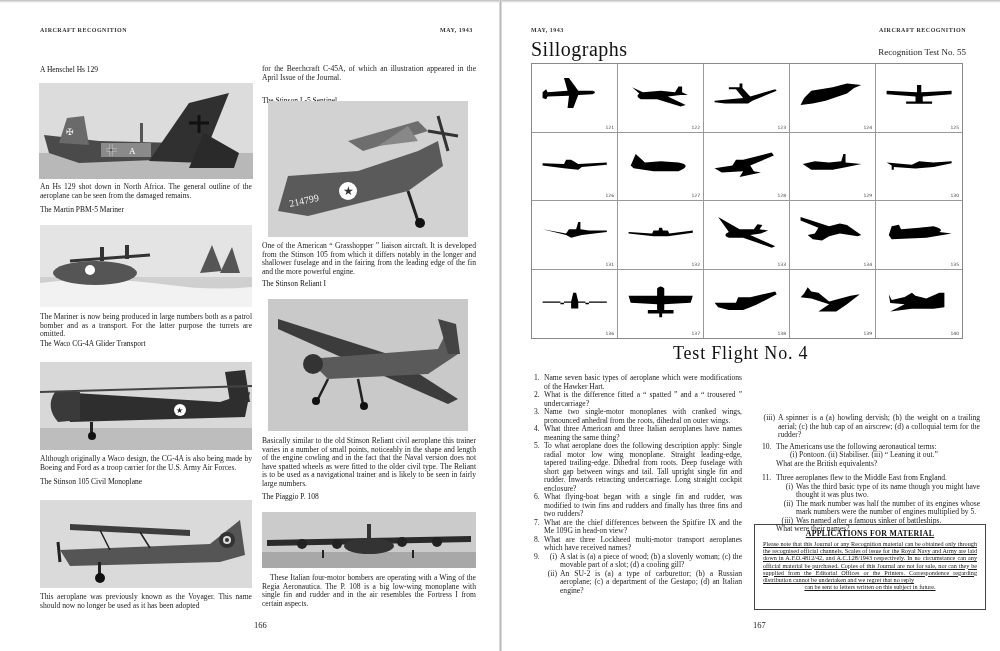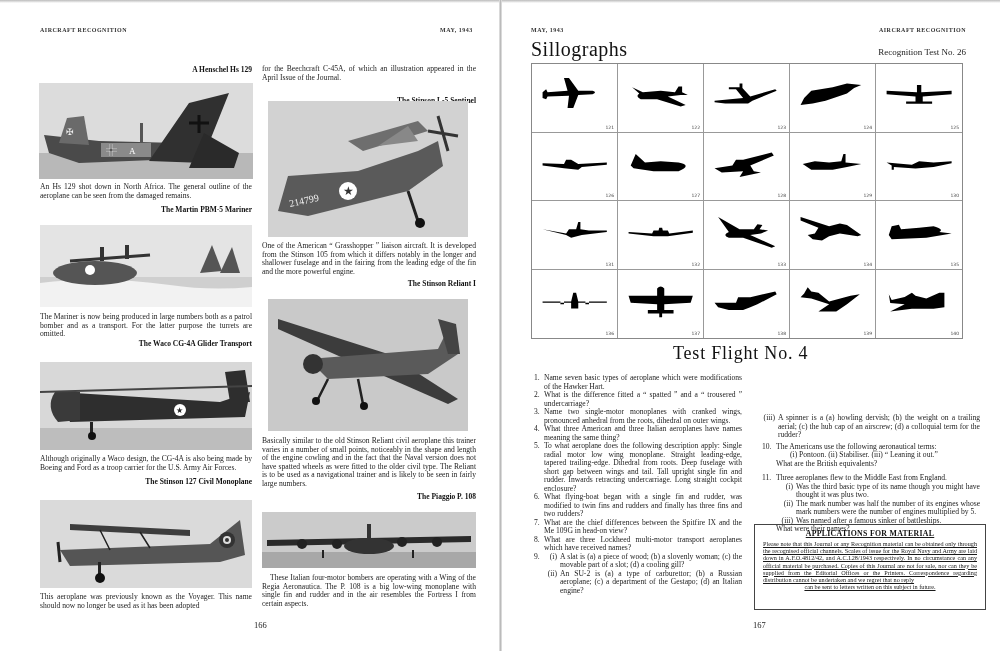--- a/index.html
+++ b/index.html
@@ -11,21 +11,21 @@
 
   .page { position: absolute; top: 0; height: 651px; }
   .page.left { left: 0; width: 500px; }
   .page.right { left: 502px; width: 498px; }
 
   .running { position: absolute; top: 27px; font-size: 6.5px; letter-spacing: .5px; font-variant: small-caps; font-weight: bold; color: #333; text-transform: uppercase; }
   .running.small { font-size: 6px; }
 
   .page-title { position: absolute; font-size: 21px; letter-spacing: .5px; color: #111; }
 
-  .caption-head { font-weight: bold; font-size: 7.5px; text-align: right; color: #111; }
+  .caption-head { font-weight: normal; font-size: 7.5px; text-align: left; color: #111; }
   .body-text { font-size: 7.6px; line-height: 8.6px; text-align: justify; color: #1c1c1c; }
 
   .photo { position: absolute; background: #cfcfcf; overflow: hidden; }
   .photo svg { width: 100%; height: 100%; display: block; }
 
   .col { position: absolute; }
 
   .page-number { position: absolute; font-size: 8.5px; color: #222; }
 
   
@@ -113,21 +113,21 @@
         <path d="M15 30 Q5 45 18 60 L40 58 L40 30 Z" fill="#3a3a3a"></path>
         <circle cx="140" cy="48" r="6" fill="#fff"></circle>
         <text x="136" y="51" font-size="8" fill="#222">★</text>
         <rect x="50" y="60" width="3" height="12" fill="#222"></rect>
         <circle cx="52" cy="74" r="4" fill="#111"></circle>
         <path d="M0 30 L212 24" stroke="#444" stroke-width="2"></path>
       </svg>
     </div>
     <div class="col" style="left:40px; top:455px; width:212px;">
       <p class="body-text">Although originally a Waco design, the CG-4A is also being made by Boeing and Ford as a troop carrier for the U.S. Army Air Forces.</p>
-      <div class="caption-head" style="margin-top:5px;">The Stinson 127 Civil Monoplane</div>
+      <div class="caption-head" style="margin-top:5px;">The Stinson 105 Civil Monoplane</div>
     </div>
     <div class="photo" style="left:40px; top:500px; width:212px; height:88px;">
       <svg viewBox="0 0 212 88" preserveAspectRatio="none">
         <rect width="212" height="88" fill="#dadada"></rect>
         <path d="M20 50 L170 44 L200 20 L205 55 L180 62 L30 66 Z" fill="#555"></path>
         <path d="M30 24 L150 30 L150 36 L30 30 Z" fill="#3d3d3d"></path>
         <circle cx="187" cy="40" r="8" fill="#333"></circle>
         <circle cx="187" cy="40" r="4" fill="#ddd"></circle>
         <circle cx="187" cy="40" r="2" fill="#333"></circle>
         <path d="M60 30 L70 50 M100 32 L110 48" stroke="#222" stroke-width="1.5"></path>
@@ -197,21 +197,21 @@
       <p class="body-text" style="text-indent:8px;">These Italian four-motor bombers are operating with a Wing of the Regia Aeronautica. The P. 108 is a big low-wing monoplane with single fin and rudder and in the air resembles the Fortress I from certain aspects.</p>
     </div>
 
     <div class="page-number" style="left:254px; top:620px;">166</div>
   </div>
 
   <div class="page right">
     <div class="running small" style="left:29px;">May, 1943</div>
     <div class="running small" style="right:34px;">Aircraft Recognition</div>
     <div class="page-title" style="left:29px; top:38px; font-size:20px;">Sillographs</div>
-    <div style="position:absolute; right:34px; top:47px; font-size:9px; color:#222;">Recognition Test No. 26</div>
+    <div style="position:absolute; right:34px; top:47px; font-size:9px; color:#222;">Recognition Test No. 55</div>
 
     <div class="sil-grid">
 
       <div class="sil-cell">
         <svg viewBox="0 0 100 50">
             <path d="M5 22 L10 18 L12 22 L40 20 L35 2 L42 2 L55 20 L75 20 Q82 22 75 25 L55 26 L48 44 L40 44 L42 27 L12 28 L10 32 L5 30 Z" fill="#000"></path>
           </svg>
         <span class="sil-num">121</span>
       </div>
 

